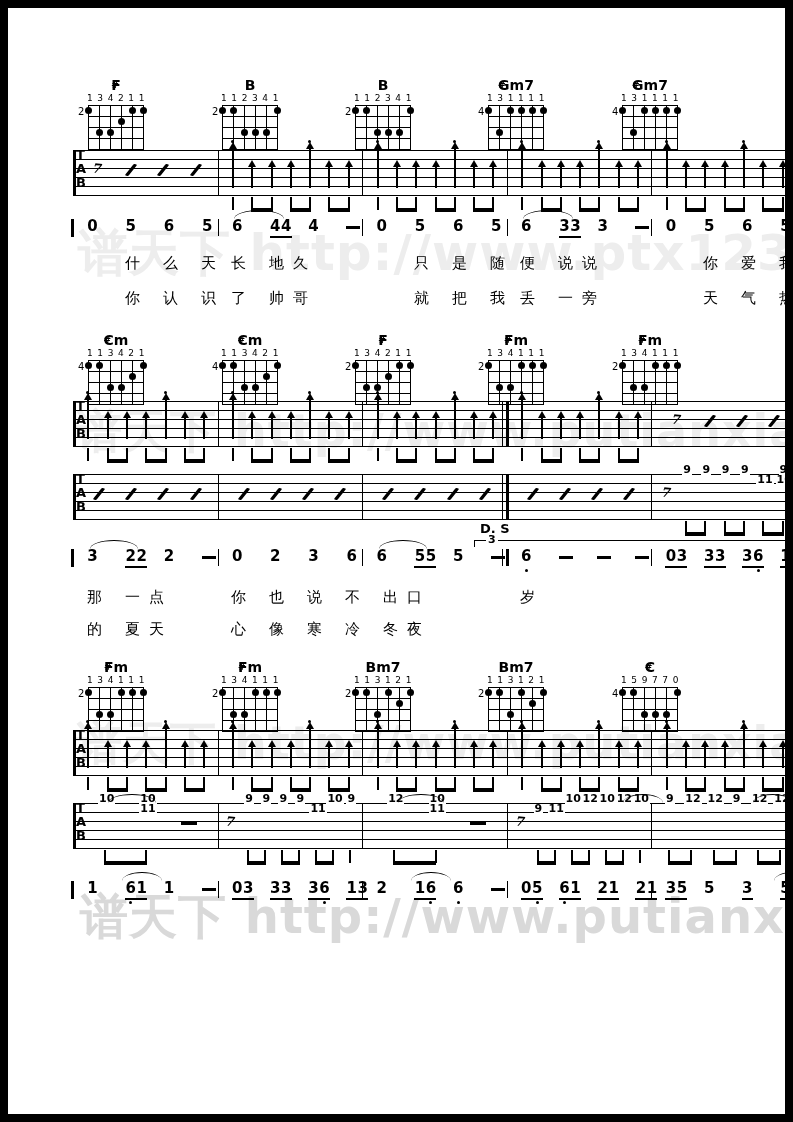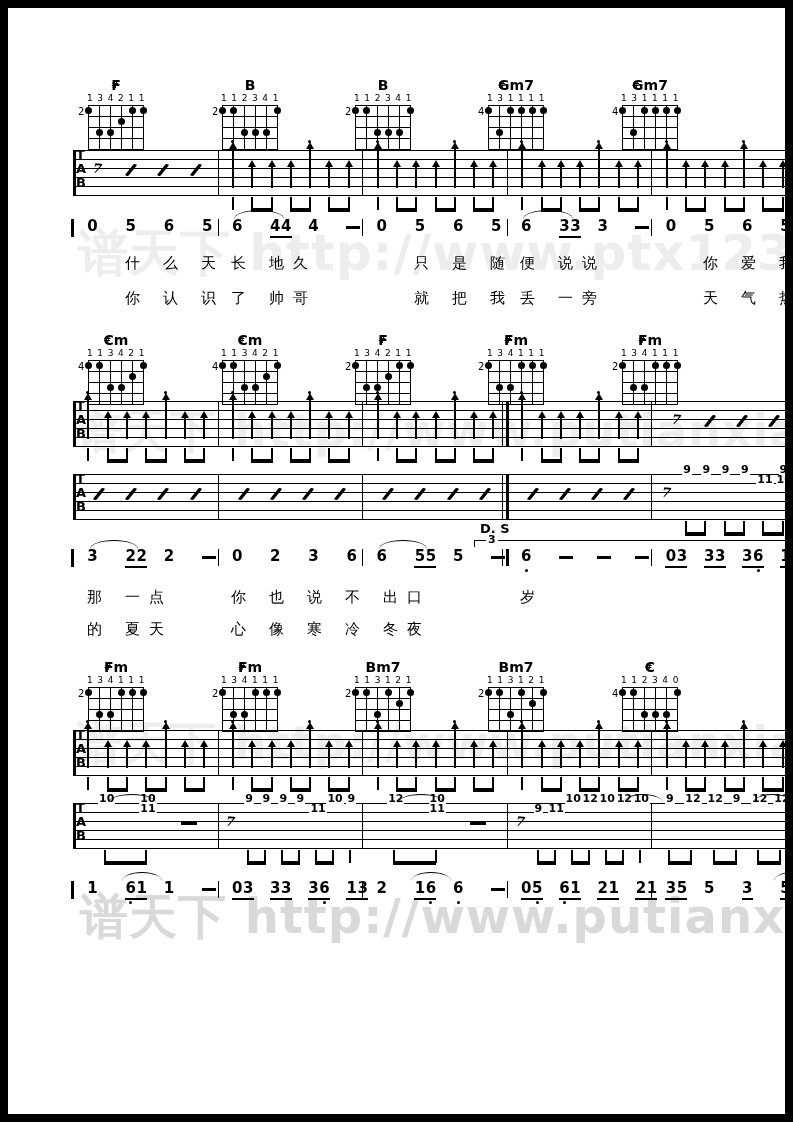--- a/index.html
+++ b/index.html
@@ -699,21 +699,21 @@
       <div class="cfret" style="left: 4px; top: 29px;">2</div>
       <div class="cdot" style="left: 10.5px; top: 29px; width: 7px; height: 7px;"></div>
       <div class="cdot" style="left: 21.5px; top: 29px; width: 7px; height: 7px;"></div>
       <div class="cdot" style="left: 43.5px; top: 29px; width: 7px; height: 7px;"></div>
       <div class="cdot" style="left: 65.5px; top: 29px; width: 7px; height: 7px;"></div>
       <div class="cdot" style="left: 54.5px; top: 40px; width: 7px; height: 7px;"></div>
       <div class="cdot" style="left: 32.5px; top: 51px; width: 7px; height: 7px;"></div>
     </div>
     <div class="chord" style="left: 600px; top: 652px; width: 84px; height: 82px;">
       <div class="cname"><span class="csharp">#</span><span style="position: static;">C</span></div>
-      <div class="cfing">112340</div>
+      <div class="cfing">159770</div>
       <div class="hl" style="left: 14px; top: 27px; width: 55px; height: 1px;"></div>
       <div class="hl" style="left: 14px; top: 38px; width: 55px; height: 1px;"></div>
       <div class="hl" style="left: 14px; top: 49px; width: 55px; height: 1px;"></div>
       <div class="hl" style="left: 14px; top: 60px; width: 55px; height: 1px;"></div>
       <div class="hl" style="left: 14px; top: 71px; width: 55px; height: 1px;"></div>
       <div class="bl" style="left: 14px; top: 27px; width: 1px; height: 45px;"></div>
       <div class="bl" style="left: 25px; top: 27px; width: 1px; height: 45px;"></div>
       <div class="bl" style="left: 36px; top: 27px; width: 1px; height: 45px;"></div>
       <div class="bl" style="left: 47px; top: 27px; width: 1px; height: 45px;"></div>
       <div class="bl" style="left: 58px; top: 27px; width: 1px; height: 45px;"></div>

